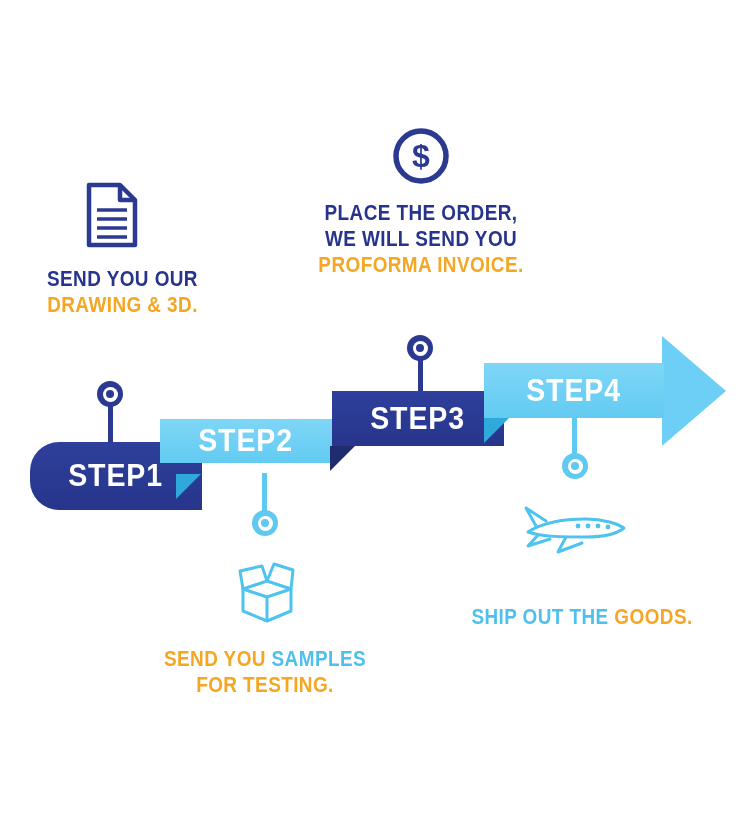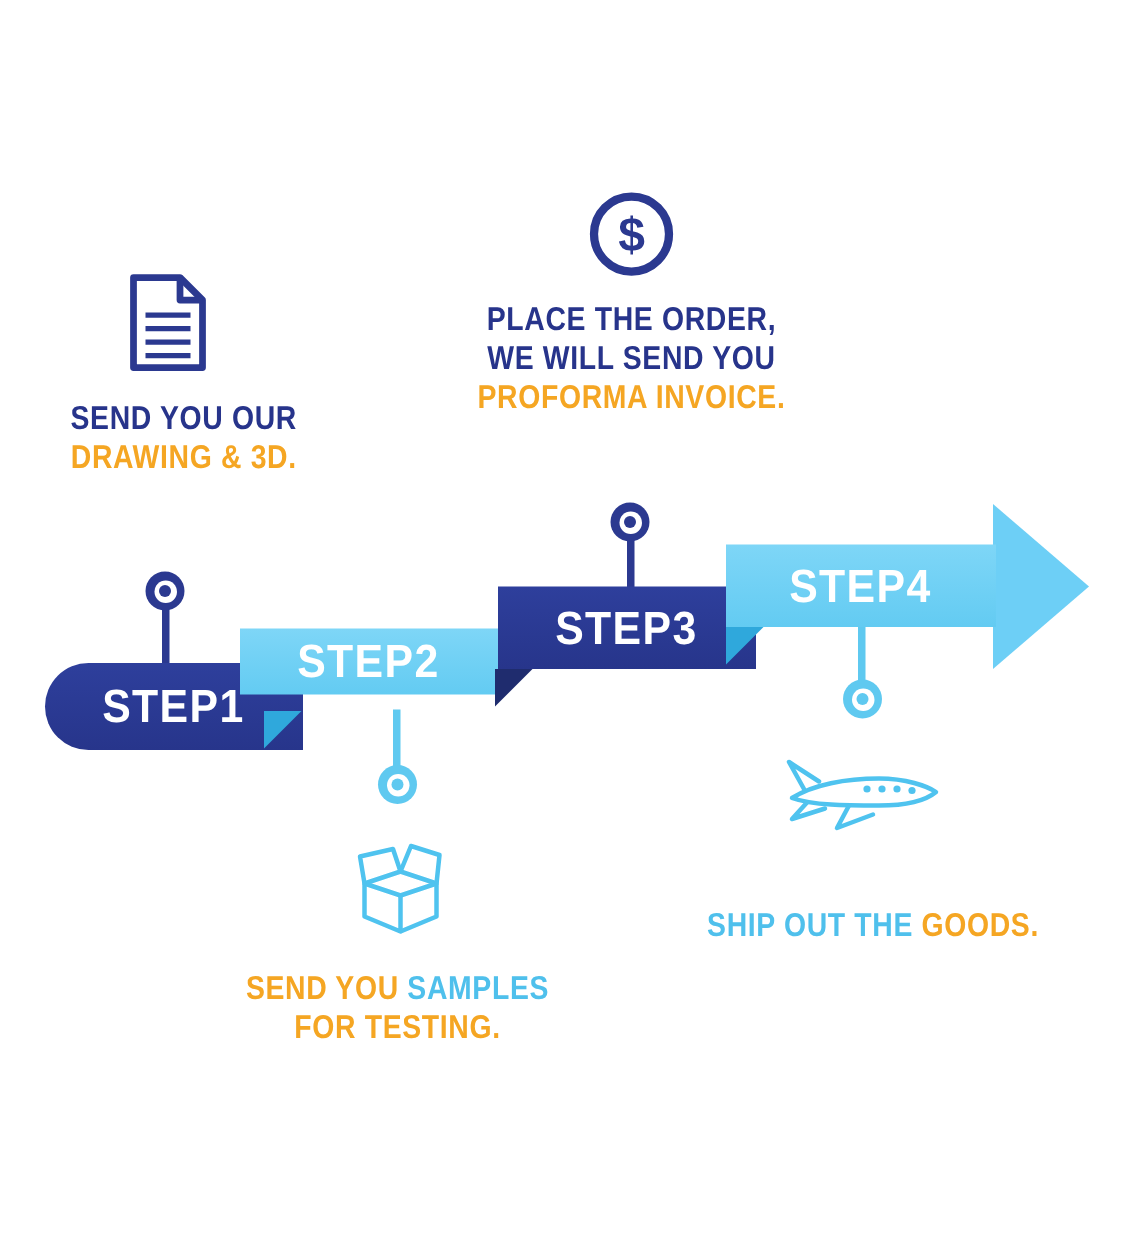--- a/index.html
+++ b/index.html
@@ -101,21 +101,21 @@
       </div>
   </div>
 
   <div class="pin-stem stem-light" style="left:572px;top:417px;height:40px"></div>
   <div class="pin-outer pin-light" style="left:562px;top:453px">
     <div class="pin-mid">
         <div class="pin-dot dot-light"></div>
       </div>
   </div>
 
-  <div class="banner b-navy" style="left:30px;top:442px;width:172px;height:58px;border-radius:29px 0 0 29px;z-index:1">
+  <div class="banner b-navy" style="left:30px;top:442px;width:172px;height:68px;border-radius:29px 0 0 29px;z-index:1">
     <span class="lbl">STEP1</span>
   </div>
 
   <div class="fold fold-light" style="left:176px;top:474px;z-index:2"></div>
   <div class="banner b-light" style="left:160px;top:419px;width:172px;height:44px;z-index:3">
     <span class="lbl">STEP2</span>
   </div>
 
   <div class="fold fold-dark" style="left:330px;top:446px;z-index:4"></div>
   <div class="banner b-navy" style="left:332px;top:391px;width:172px;height:55px;z-index:5">

